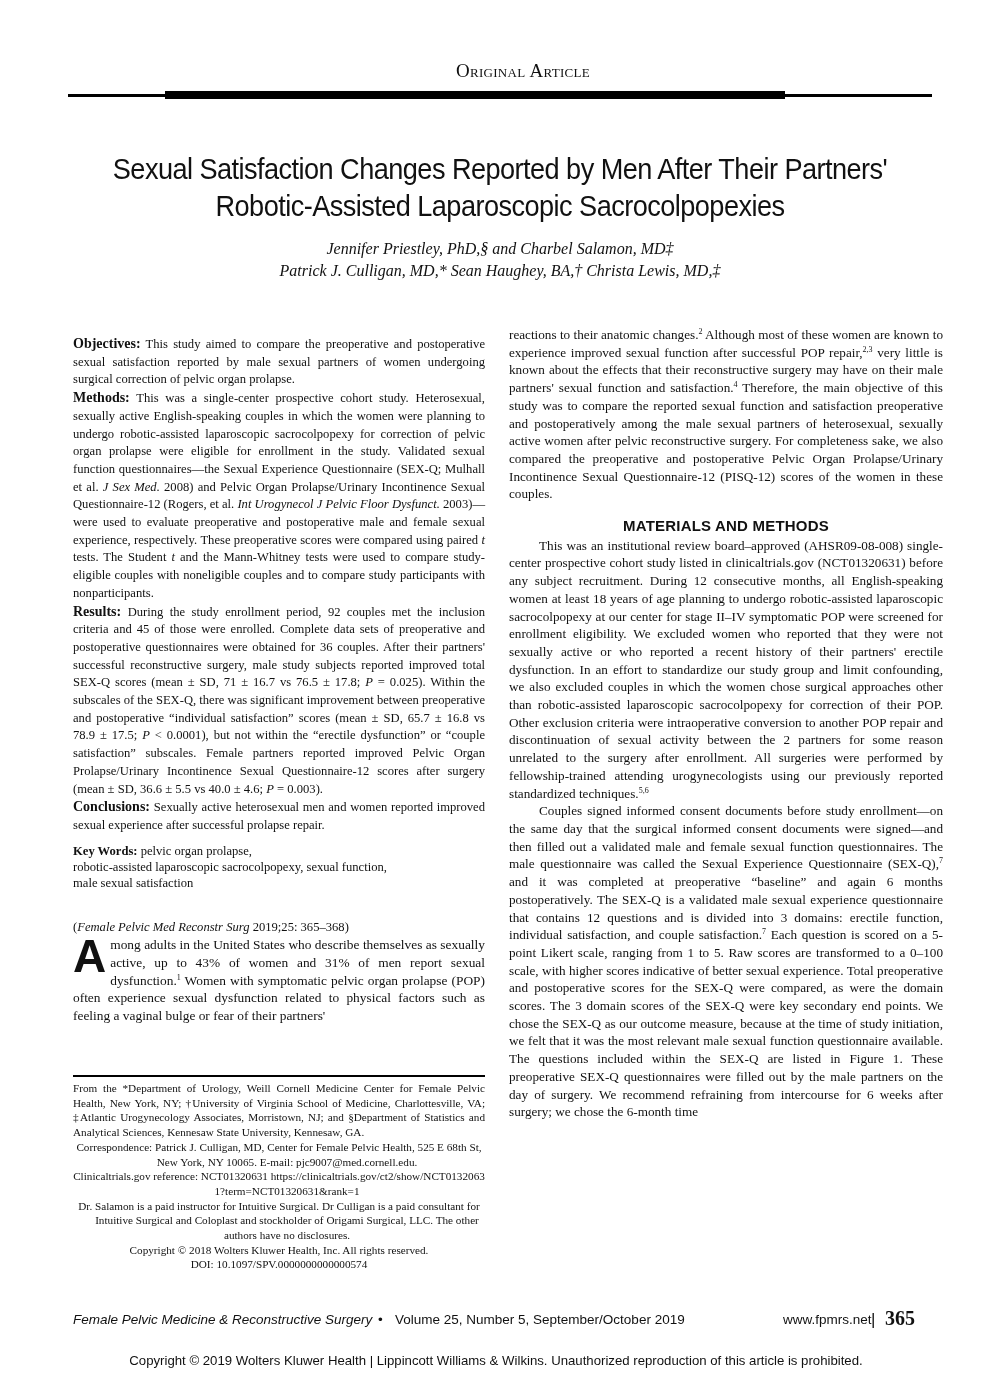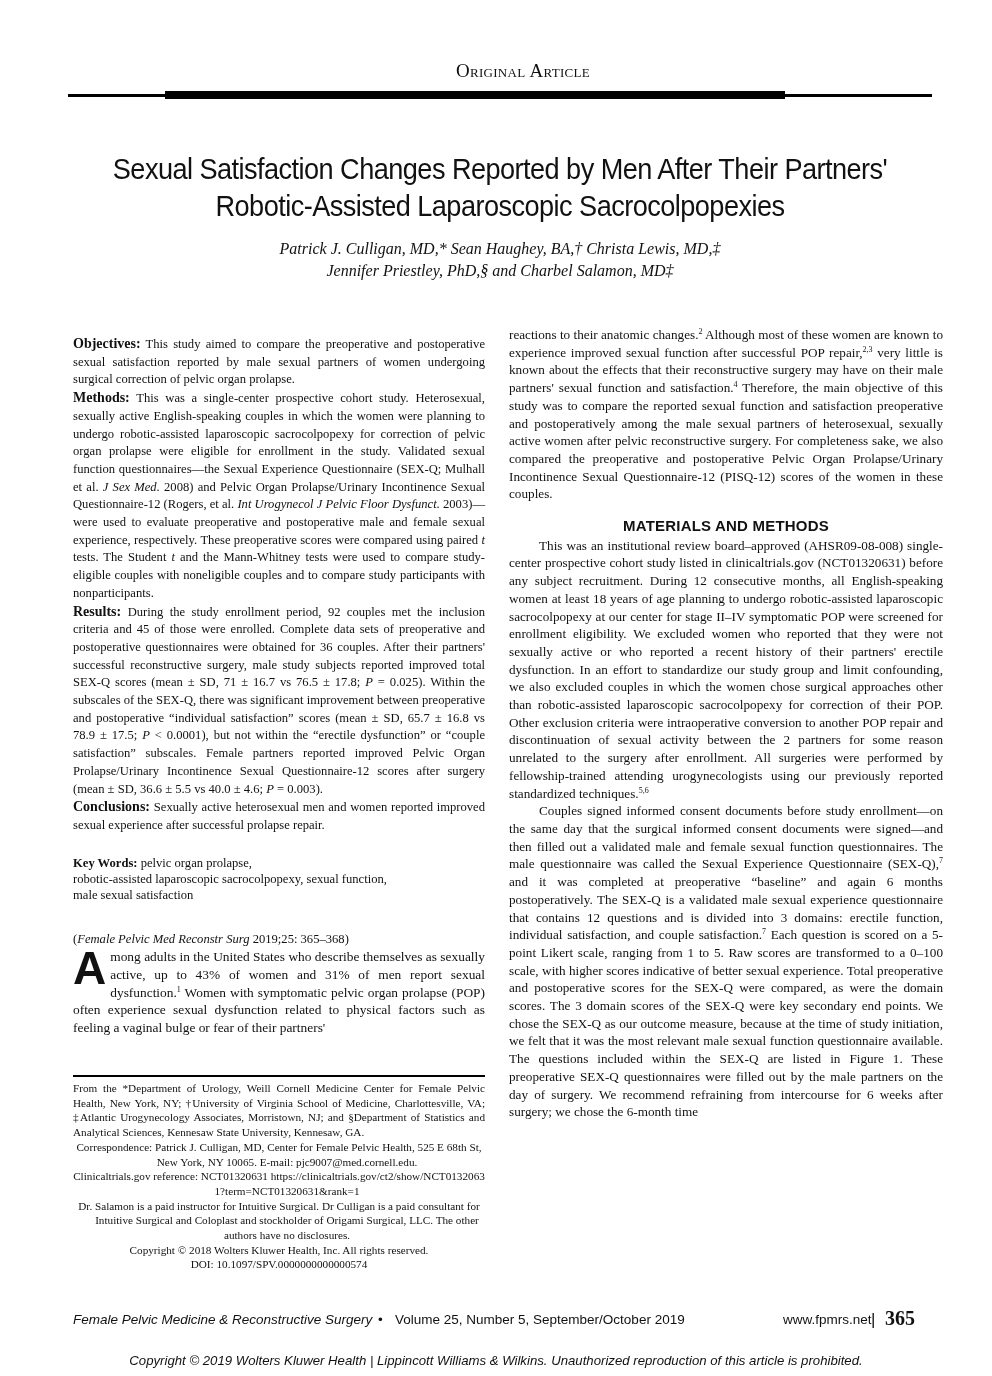--- a/index.html
+++ b/index.html
@@ -12,21 +12,21 @@
 
   #title { position: absolute; top: 150px; left: 70px; width: 860px; text-align: center; font-family: "Liberation Sans", sans-serif; font-size: 29.5px; line-height: 37px; letter-spacing: -0.6px; transform: scaleX(0.92); transform-origin: center top; }
   #authors { position: absolute; top: 238px; left: 100px; width: 800px; text-align: center; font-family: "Liberation Serif", serif; font-style: italic; font-size: 16px; line-height: 22px; }
 
   .col { position: absolute; font-family: "Liberation Serif", serif; font-size: 12.6px; line-height: 17.7px; text-align: justify; }
   #col-left { top: 335px; left: 73px; width: 412px; }
   #col-right { top: 326px; left: 509px; width: 434px; font-size: 13.2px; line-height: 17.7px; }
 
   .abs-p { margin: 0; }
   .abs-h { font-weight: bold; font-size: 14px; }
-  .kw { margin-top: 20px; line-height: 16px; }
+  .kw { margin-top: 8px; line-height: 16px; }
   .kw b { font-weight: bold; }
   .cite { margin-top: 28px; }
   .intro { margin-top: 14px; font-size: 13.4px; line-height: 17.6px; }
   .dropcap { float: left; font-size: 46px; line-height: 36px; font-weight: bold; margin: 2px 4px 0 0; font-family: "Liberation Sans", sans-serif; }
 
   .fn-rule { position: absolute; top: 1075px; left: 73px; width: 412px; height: 2px; background: #000; }
   #footnotes { position: absolute; top: 1081px; left: 73px; width: 412px; font-family: "Liberation Serif", serif; font-size: 11.2px; line-height: 14.7px; }
   #footnotes p { margin: 0; text-align: justify; }
   #footnotes p.hang { padding-left: 16px; text-indent: -16px; text-align: center; }
 
@@ -35,34 +35,34 @@
   .col p { margin: 0; }
   sup { font-size: 8px; line-height: 0; vertical-align: super; }
 
   #footer-line { position: absolute; top: 1312px; left: 73px; width: 870px; font-family: "Liberation Sans", sans-serif; font-size: 13.5px; }
   #footer-journal { position: absolute; left: 0; top: 0; font-style: italic; }
   #footer-bullet { position: absolute; left: 305px; top: 0; }
   #footer-volume { position: absolute; left: 322px; top: 0; }
   #footer-url { position: absolute; left: 710px; top: 0; }
   #footer-sep { position: absolute; left: 798px; top: -2px; font-size: 17px; }
   #footer-page { position: absolute; left: 812px; top: -5px; font-family: Liberation Serif, serif; font-weight: bold; font-size: 20px; }
-  #copyright-banner { position: absolute; top: 1353px; left: 0; width: 992px; text-align: center; font-family: "Liberation Sans", sans-serif; font-size: 13.2px; font-style: italic; }
+  #copyright-banner { position: absolute; top: 1353px; left: 0; width: 992px; text-align: center; font-family: "Liberation Sans", sans-serif; font-size: 13.2px; }
 </style>
 </head>
 <body>
 
 <div id="section-label"><span>Original Article</span></div>
 <div class="rule-thin"></div>
 <div class="rule-thick"></div>
 
 <h1 id="title" style="margin:0;font-weight:normal;">Sexual Satisfaction Changes Reported by Men After Their Partners' Robotic-Assisted Laparoscopic Sacrocolpopexies</h1>
 
 <div id="authors">
+  <div>Jennifer Priestley, PhD,§ and Charbel Salamon, MD‡</div>
   <div>Patrick J. Culligan, MD,* Sean Haughey, BA,† Christa Lewis, MD,‡</div>
-  <div>Jennifer Priestley, PhD,§ and Charbel Salamon, MD‡</div>
 </div>
 
 <div id="col-left" class="col">
   <p class="abs-p">
     <span class="abs-h">Objectives:</span><span> This study aimed to compare the preoperative and postoperative sexual satisfaction reported by male sexual partners of women undergoing surgical correction of pelvic organ prolapse.</span>
   </p>
   <p class="abs-p">
     <span class="abs-h">Methods:</span><span> This was a single-center prospective cohort study. Heterosexual, sexually active English-speaking couples in which the women were planning to undergo robotic-assisted laparoscopic sacrocolpopexy for correction of pelvic organ prolapse were eligible for enrollment in the study. Validated sexual function questionnaires—the Sexual Experience Questionnaire (SEX-Q; Mulhall et al. </span><i>J Sex Med.</i><span> 2008) and Pelvic Organ Prolapse/Urinary Incontinence Sexual Questionnaire-12 (Rogers, et al. </span><i>Int Urogynecol J Pelvic Floor Dysfunct.</i><span> 2003)—were used to evaluate preoperative and postoperative male and female sexual experience, respectively. These preoperative scores were compared using paired </span><i>t</i><span> tests. The Student </span><i>t</i><span> and the Mann-Whitney tests were used to compare study-eligible couples with noneligible couples and to compare study participants with nonparticipants.</span>
   </p>
   <p class="abs-p">

